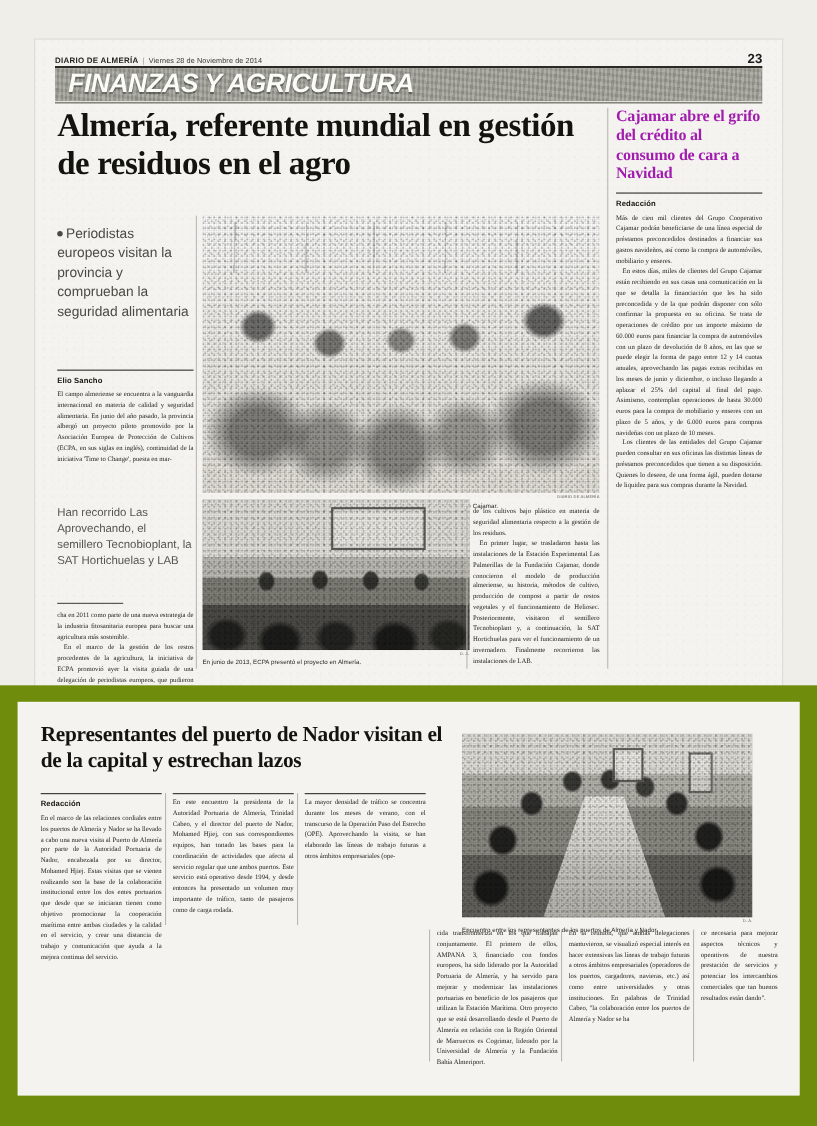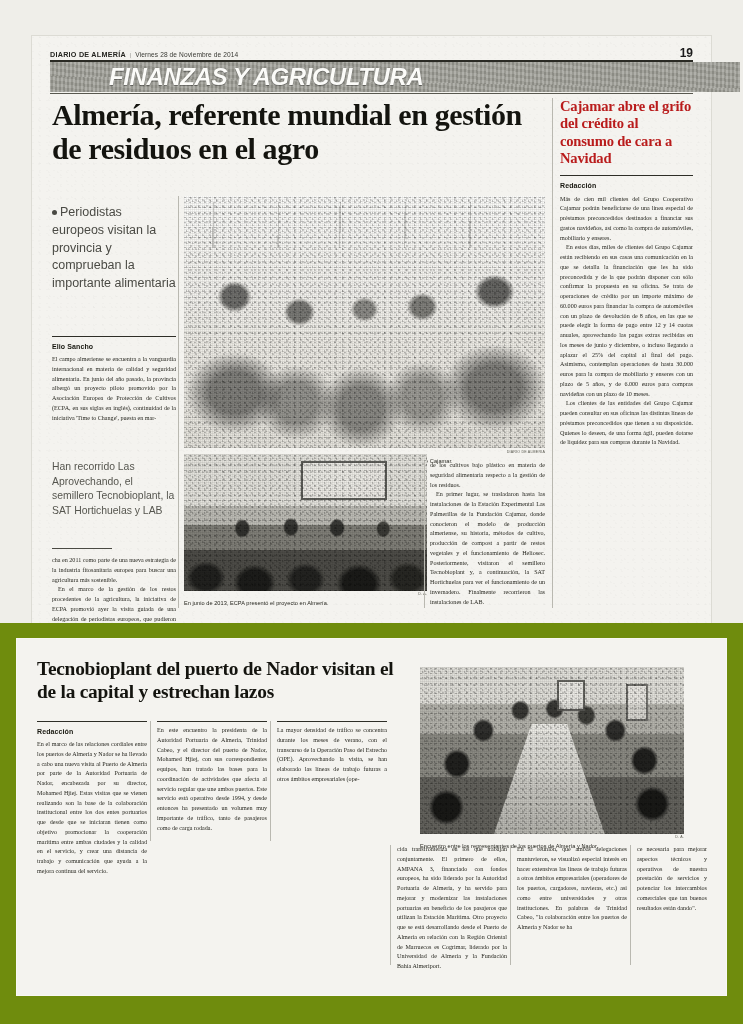--- a/index.html
+++ b/index.html
@@ -63,21 +63,20 @@
   }
   .mh-rule{
     position:absolute;left:18px;top:24px;width:643px;height:2px;background:#2a2a24;
   }
 
   
   .banner{
     position:absolute;left:18px;top:26px;width:643px;height:30px;
     background:#9b9b93;
     overflow:hidden;
-    padding-left:47px;
   }
   .banner:before{
     content:"";position:absolute;inset:0;
     background:
       repeating-linear-gradient(92deg, rgba(255,255,255,.16) 0 2px, rgba(0,0,0,.07) 2px 4px),
       repeating-linear-gradient(6deg, rgba(255,255,255,.10) 0 3px, rgba(0,0,0,.05) 3px 6px);
     opacity:.85;
   }
   .banner-text{
     position:relative;
@@ -252,21 +251,21 @@
     position:absolute;
     font-family:"Liberation Sans",sans-serif;
     font-size:5.6px;color:#26261f;letter-spacing:.05px;
   }
 
   
   #side{position:absolute;left:528px;top:62px;width:133px;}
   .side-head{
     font-family:"Liberation Serif",serif;
     font-weight:bold;font-size:14.6px;line-height:1.19;
-    color:#b91c1c;letter-spacing:-.2px;margin-bottom:8px;
+    color:#a21caf;letter-spacing:-.2px;margin-bottom:8px;
   }
   .side-rule{width:133px;height:1px;background:#2e2e27;margin-bottom:4px;}
 
   
   .b-head{
     position:absolute;left:20px;top:18px;width:370px;
     font-family:"Liberation Serif",serif;
     font-weight:bold;font-size:19.4px;line-height:1.20;
     color:#14140f;letter-spacing:-.25px;
   }
@@ -283,33 +282,33 @@
 <body>
 
 <div class="page">
 
   <div class="sheet">
 
     <div class="masthead">
       <span class="mh-name">DIARIO DE ALMERÍA</span>
       <span class="mh-sep">|</span>
       <span class="mh-date">Viernes 28 de Noviembre de 2014</span>
-      <span class="mh-page">19</span>
+      <span class="mh-page">23</span>
     </div>
     <div class="mh-rule"></div>
 
     <div class="banner">
       <div class="banner-text">FINANZAS Y AGRICULTURA</div>
     </div>
     <div class="banner-bottomrule"></div>
 
     <div class="main-head">Almería, referente mundial en gestión de residuos en el agro</div>
 
     <div class="kicker">
-      <span class="dot"></span><span>Periodistas europeos visitan la provincia y comprueban la importante alimentaria</span>
+      <span class="dot"></span><span>Periodistas europeos visitan la provincia y comprueban la seguridad alimentaria</span>
     </div>
 
     <div id="col-a" class="body-col">
       <div class="hr-top"></div>
       <div class="byline">Elio Sancho</div>
       <p>El campo almeriense se encuentra a la vanguardia internacional en materia de calidad y seguridad alimentaria. En junio del año pasado, la provincia albergó un proyecto piloto promovido por la Asociación Europea de Protección de Cultivos (ECPA, en sus siglas en inglés), continuidad de la iniciativa 'Time to Change', puesta en mar-</p>
     </div>
 
     <div class="pullquote">Han recorrido Las Aprovechando, el semillero Tecnobioplant, la SAT Hortichuelas y LAB</div>
     <div class="pq-rule"></div>
@@ -357,21 +356,21 @@
         <p>En estos días, miles de clientes del Grupo Cajamar están recibiendo en sus casas una comunicación en la que se detalla la financiación que les ha sido preconcedida y de la que podrán disponer con sólo confirmar la propuesta en su oficina. Se trata de operaciones de crédito por un importe máximo de 60.000 euros para financiar la compra de automóviles con un plazo de devolución de 8 años, en las que se puede elegir la forma de pago entre 12 y 14 cuotas anuales, aprovechando las pagas extras recibidas en los meses de junio y diciembre, o incluso llegando a aplazar el 25% del capital al final del pago. Asimismo, contemplan operaciones de hasta 30.000 euros para la compra de mobiliario y enseres con un plazo de 5 años, y de 6.000 euros para compras navideñas con un plazo de 10 meses.</p>
         <p>Los clientes de las entidades del Grupo Cajamar pueden consultar en sus oficinas las distintas líneas de préstamos preconcedidos que tienen a su disposición. Quienes lo deseen, de una forma ágil, pueden dotarse de liquidez para sus compras durante la Navidad.</p>
       </div>
     </div>
 
   </div>
 
   <div class="highlight-frame">
     <div class="highlight-inner">
 
-      <div class="b-head">Tecnobioplant del puerto de Nador visitan el de la capital y estrechan lazos</div>
+      <div class="b-head">Representantes del puerto de Nador visitan el de la capital y estrechan lazos</div>
 
       <div class="photo" id="photo-meeting">
         <div class="scene"></div>
         <div class="table"></div>
         <div class="people"></div>
         <div class="pic1"></div>
         <div class="pic2"></div>
         <div class="grain"></div>
         <div class="noise"></div>
       </div>

